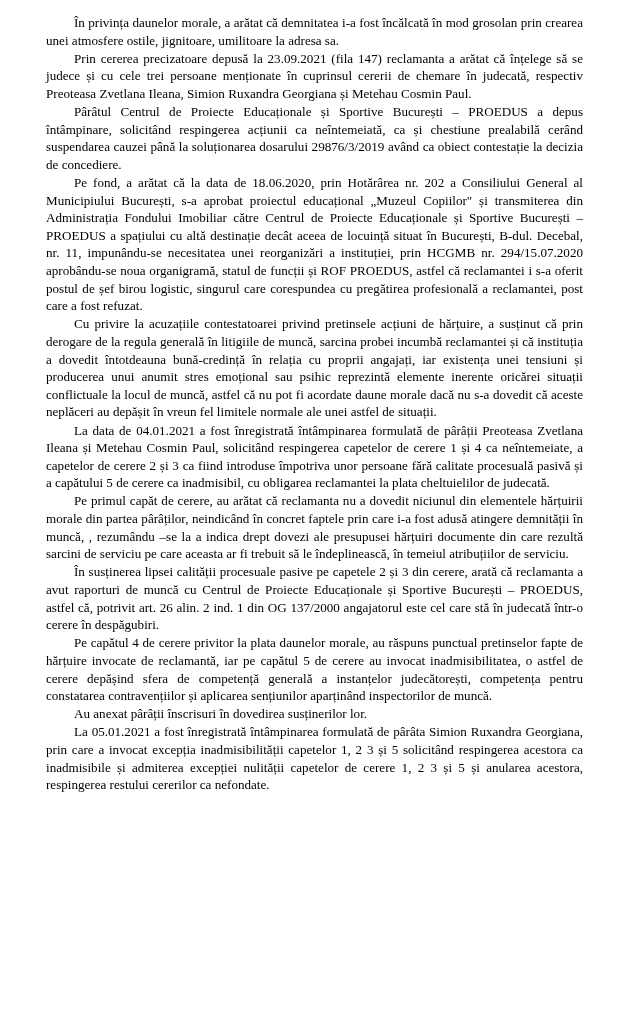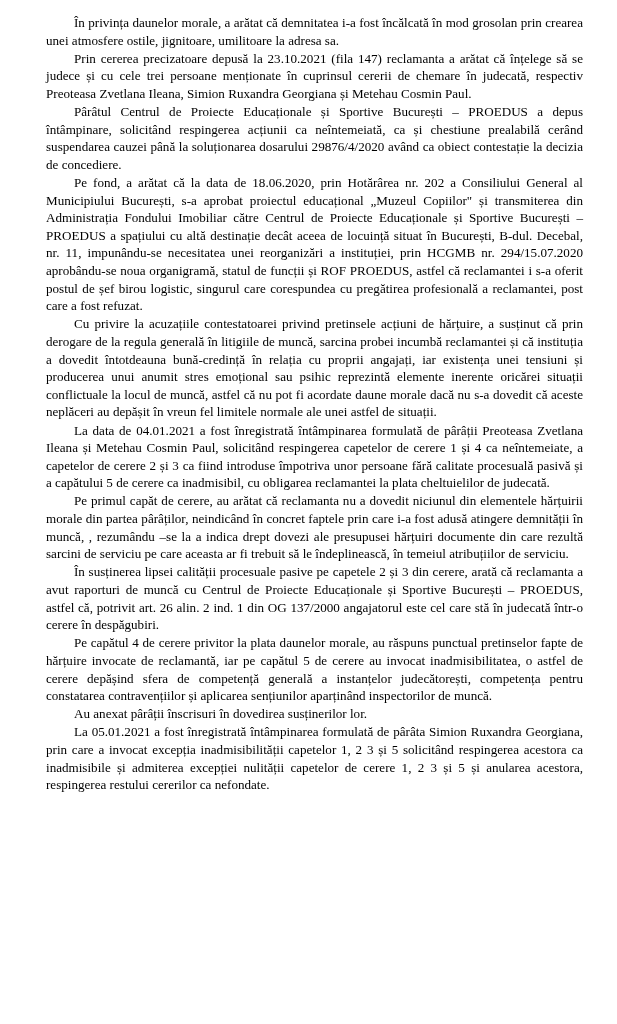--- a/index.html
+++ b/index.html
@@ -32,22 +32,22 @@
     margin: 0 0 0.5px 0;
     text-indent: 28px;
   }
 </style>
 </head>
 <body>
 
 <div class="page">
   <div class="doc-body">
     <p class="para">În privința daunelor morale, a arătat că demnitatea i-a fost încălcată în mod grosolan prin crearea unei atmosfere ostile, jignitoare, umilitoare la adresa sa.</p>
-    <p class="para">Prin cererea precizatoare depusă la 23.10.2021 (fila 147) reclamanta a arătat că înțelege să se judece și cu cele trei persoane menționate în cuprinsul cererii de chemare în judecată, respectiv Preoteasa Zvetlana Ileana, Simion Ruxandra Georgiana și Metehau Cosmin Paul.</p>
-    <p class="para">Pârâtul Centrul de Proiecte Educaționale și Sportive București – PROEDUS a depus întâmpinare, solicitând respingerea acțiunii ca neîntemeiată,  ca și chestiune prealabilă cerând suspendarea cauzei până la soluționarea dosarului 29876/4/2020 având ca obiect contestație la decizia de concediere.</p>
+    <p class="para">Prin cererea precizatoare depusă la 23.09.2021 (fila 147) reclamanta a arătat că înțelege să se judece și cu cele trei persoane menționate în cuprinsul cererii de chemare în judecată, respectiv Preoteasa Zvetlana Ileana, Simion Ruxandra Georgiana și Metehau Cosmin Paul.</p>
+    <p class="para">Pârâtul Centrul de Proiecte Educaționale și Sportive București – PROEDUS a depus întâmpinare, solicitând respingerea acțiunii ca neîntemeiată,  ca și chestiune prealabilă cerând suspendarea cauzei până la soluționarea dosarului 29876/3/2019 având ca obiect contestație la decizia de concediere.</p>
     <p class="para">Pe fond, a arătat că la data de 18.06.2020, prin Hotărârea nr. 202 a Consiliului General al Municipiului București, s-a aprobat proiectul educațional „Muzeul Copiilor" și transmiterea din Administrația Fondului Imobiliar către Centrul de Proiecte Educaționale și Sportive București – PROEDUS a spațiului cu altă destinație decât aceea de locuință situat în București, B-dul. Decebal, nr. 11, impunându-se necesitatea unei reorganizări a instituției, prin HCGMB nr. 294/15.07.2020 aprobându-se noua organigramă, statul de funcții și ROF PROEDUS, astfel că reclamantei i s-a oferit postul de șef birou logistic, singurul care corespundea cu pregătirea profesională a reclamantei, post care a fost refuzat.</p>
     <p class="para">Cu privire la acuzațiile contestatoarei privind pretinsele acțiuni de hărțuire, a susținut că prin derogare de la regula generală în litigiile de muncă, sarcina probei incumbă reclamantei și că instituția a dovedit întotdeauna bună-credință în relația cu proprii angajați, iar existența unei tensiuni și producerea unui anumit stres emoțional sau psihic reprezintă elemente inerente oricărei situații conflictuale la locul de muncă, astfel că nu pot fi acordate daune morale dacă nu s-a dovedit că aceste neplăceri au depășit în vreun fel limitele normale ale unei astfel de situații.</p>
     <p class="para">La data de 04.01.2021 a fost înregistrată întâmpinarea formulată de pârâții Preoteasa Zvetlana Ileana și Metehau Cosmin Paul, solicitând respingerea capetelor de cerere 1 și 4 ca neîntemeiate, a capetelor de cerere 2 și 3 ca fiind introduse împotriva unor persoane fără calitate procesuală pasivă și a capătului 5 de cerere ca inadmisibil, cu obligarea reclamantei la plata cheltuielilor de judecată.</p>
     <p class="para">Pe primul capăt de cerere, au arătat că reclamanta nu a dovedit niciunul din elementele hărțuirii morale din partea pârâților, neindicând în concret faptele prin care i-a fost adusă atingere demnității în muncă, , rezumându –se la a indica drept dovezi ale presupusei hărțuiri documente din care rezultă sarcini de serviciu pe care aceasta ar fi trebuit să le îndeplinească, în temeiul atribuțiilor de serviciu.</p>
     <p class="para">În susținerea lipsei calității procesuale pasive pe capetele 2 și 3 din cerere, arată că reclamanta a avut raporturi de muncă cu Centrul de Proiecte Educaționale și Sportive București – PROEDUS, astfel că, potrivit art. 26 alin. 2 ind. 1 din OG 137/2000 angajatorul este cel care stă în judecată într-o cerere în despăgubiri.</p>
     <p class="para">Pe capătul 4 de cerere privitor la plata daunelor morale, au răspuns punctual pretinselor fapte de hărțuire invocate de reclamantă, iar pe capătul 5 de cerere au invocat inadmisibilitatea, o astfel de cerere depășind sfera de competență generală a instanțelor judecătorești, competența pentru constatarea contravențiilor și aplicarea sențiunilor aparținând inspectorilor de muncă.</p>
     <p class="para">Au anexat pârâții înscrisuri în dovedirea susținerilor lor.</p>
     <p class="para">La 05.01.2021 a fost înregistrată întâmpinarea formulată de pârâta Simion Ruxandra Georgiana, prin care a invocat excepția inadmisibilității capetelor 1, 2 3 și 5 solicitând respingerea acestora ca inadmisibile și admiterea excepției nulității capetelor de cerere 1, 2 3 și 5 și anularea acestora, respingerea restului cererilor ca nefondate.</p>
   </div>
 </div>

